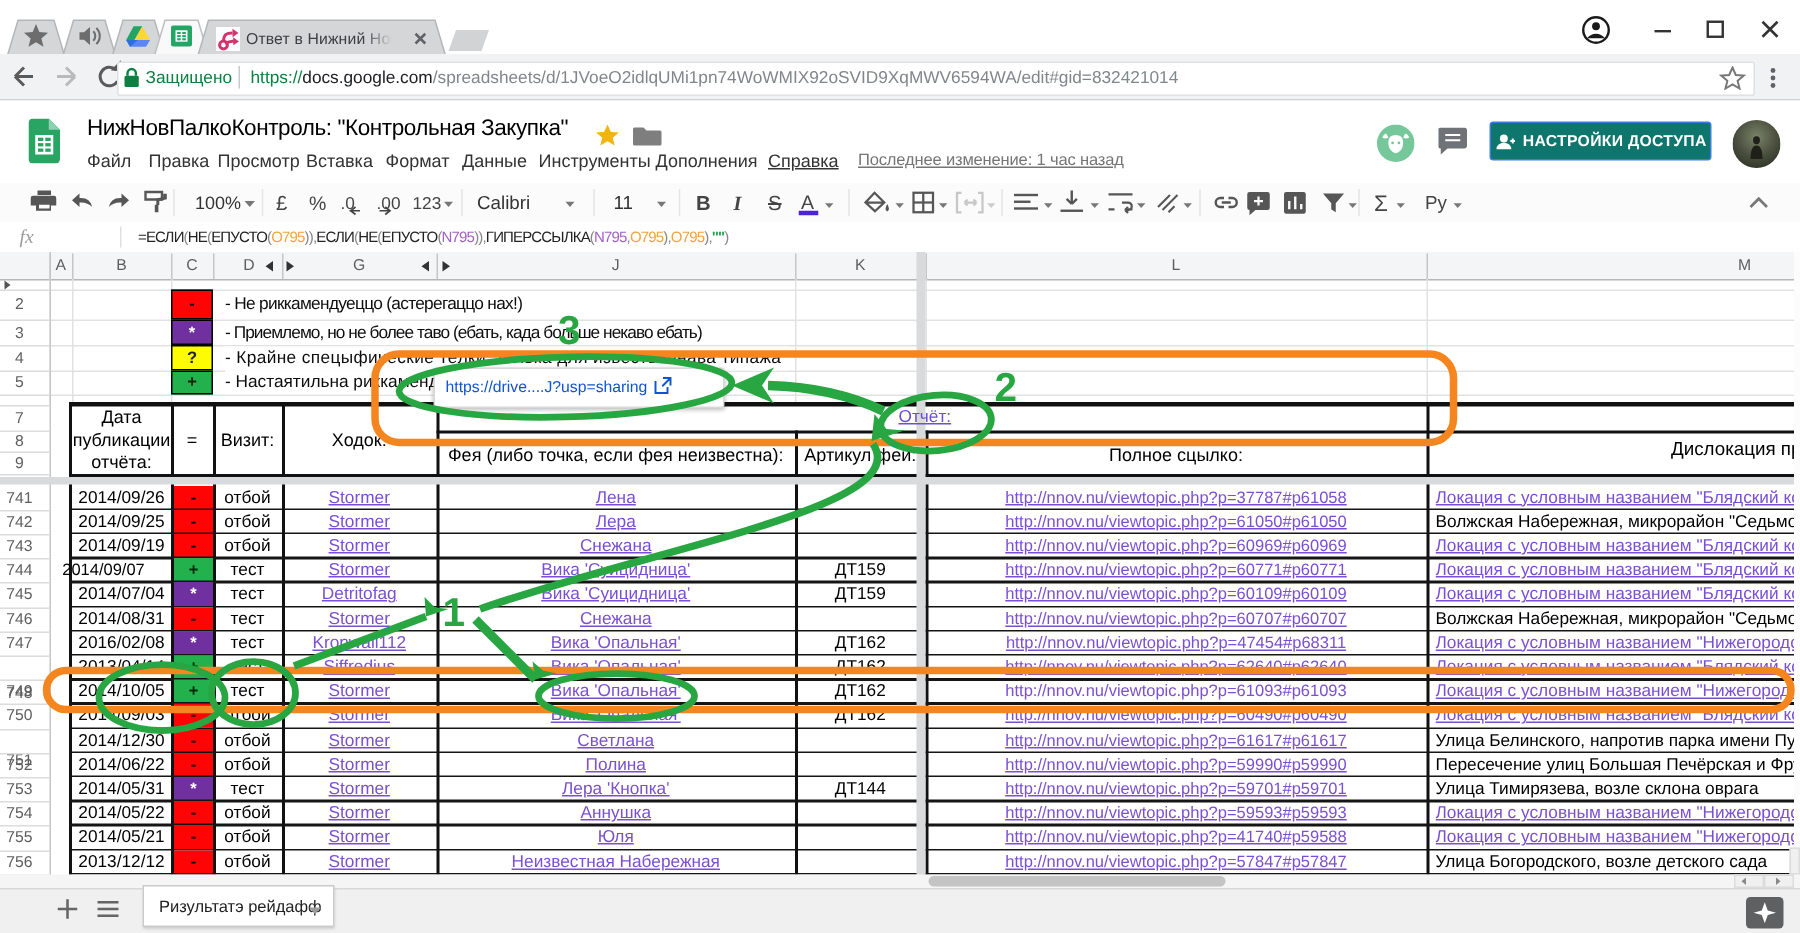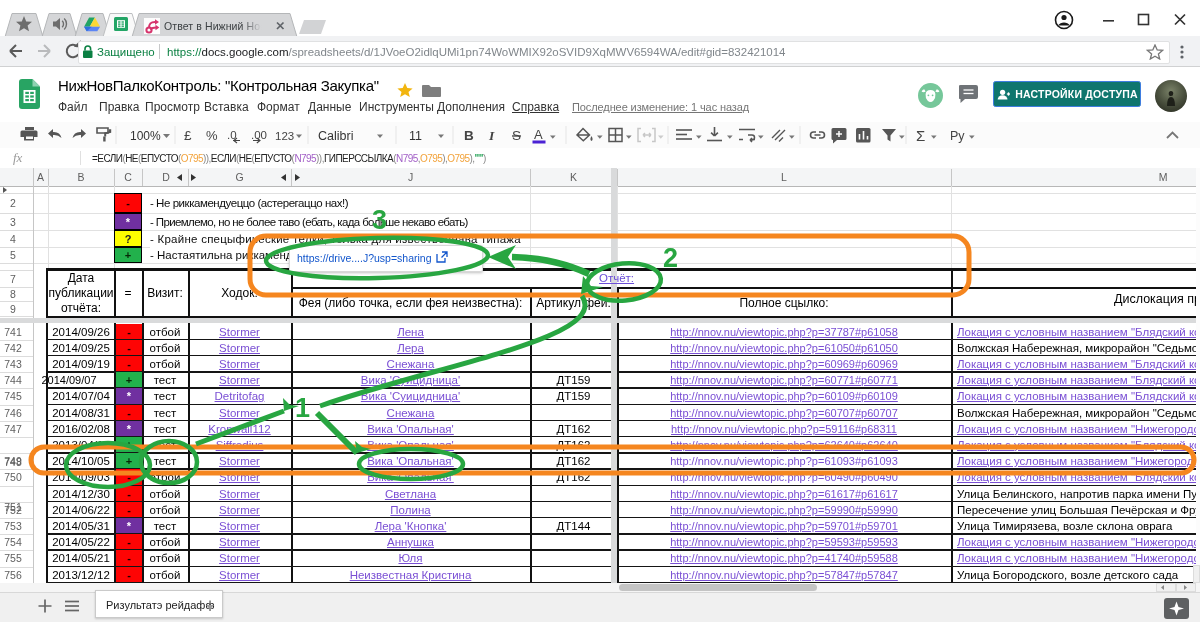--- a/index.html
+++ b/index.html
@@ -491,21 +491,21 @@
 <div class="ab ct" style="left:48px;top:420.7px;width:66px;height:16.2px;font-size:11.5px;color:#000;">2016/02/08</div>
 <div class="ab ct" style="left:142px;top:420.7px;width:46px;height:16.2px;font-size:11.5px;color:#000;">тест</div>
 <div class="ab ct" style="left:188px;top:420.7px;width:103px;height:16.2px;font-size:11.5px;color:#7a4fd4;">
     <span style="text-decoration:underline">Kronwall112</span>
   </div>
 <div class="ab ct" style="left:291px;top:420.7px;width:239px;height:16.2px;font-size:11.5px;color:#7a4fd4;">
     <span style="text-decoration:underline">Вика 'Опальная'</span>
   </div>
 <div class="ab ct" style="left:530px;top:420.7px;width:87px;height:16.2px;font-size:11.5px;color:#000;">ДТ162</div>
 <div class="ab ct" style="left:617px;top:420.7px;width:334px;height:16.2px;font-size:11px;color:#7a4fd4;">
-    <span style="text-decoration:underline">http://nnov.nu/viewtopic.php?p=59116#p68311</span>
+    <span style="text-decoration:underline">http://nnov.nu/viewtopic.php?p=47454#p68311</span>
   </div>
 <div class="ab" style="left:957px;top:420.7px;width:239px;height:16.2px;line-height:16.2px;font-size:11.5px;color:#7a4fd4;text-decoration:underline;white-space:nowrap;overflow:hidden;">Локация с условным названием "Нижегородский"</div>
 <div class="ab" style="left:0;top:439.0px;width:26px;text-align:center;font-size:10.5px;color:#5e5e5e;margin-top:17px;">748</div>
 <div class="ab" style="left:0;top:453.1px;width:33px;height:1px;background:#dcdcdc;"></div>
 <div class="ab ct" style="left:116px;top:436.9px;width:26px;height:16.2px;background:#22b14c;font-size:11px;font-weight:bold;color:#072907;">+</div>
 <div class="ab" style="left:46px;top:452.1px;width:1154px;height:1.5px;background:#151515;"></div>
 <div class="ab ct" style="left:48px;top:436.9px;width:66px;height:16.2px;font-size:11.5px;color:#000;">2013/04/14</div>
 <div class="ab ct" style="left:142px;top:436.9px;width:46px;height:16.2px;font-size:11.5px;color:#000;">тест</div>
 <div class="ab ct" style="left:188px;top:436.9px;width:103px;height:16.2px;font-size:11.5px;color:#7a4fd4;">
     <span style="text-decoration:underline">Siffredius</span>
@@ -542,21 +542,21 @@
 <div class="ab ct" style="left:48px;top:469.3px;width:66px;height:16.2px;font-size:11.5px;color:#000;">2014/09/03</div>
 <div class="ab ct" style="left:142px;top:469.3px;width:46px;height:16.2px;font-size:11.5px;color:#000;">отбой</div>
 <div class="ab ct" style="left:188px;top:469.3px;width:103px;height:16.2px;font-size:11.5px;color:#7a4fd4;">
     <span style="text-decoration:underline">Stormer</span>
   </div>
 <div class="ab ct" style="left:291px;top:469.3px;width:239px;height:16.2px;font-size:11.5px;color:#7a4fd4;">
     <span style="text-decoration:underline">Вика 'Опальная'</span>
   </div>
 <div class="ab ct" style="left:530px;top:469.3px;width:87px;height:16.2px;font-size:11.5px;color:#000;">ДТ162</div>
 <div class="ab ct" style="left:617px;top:469.3px;width:334px;height:16.2px;font-size:11px;color:#7a4fd4;">
-    <span style="">http://nnov.nu/viewtopic.php?p=60490#p60490</span>
+    <span style="text-decoration:underline">http://nnov.nu/viewtopic.php?p=60490#p60490</span>
   </div>
 <div class="ab" style="left:957px;top:469.3px;width:239px;height:16.2px;line-height:16.2px;font-size:11.5px;color:#7a4fd4;text-decoration:underline;white-space:nowrap;overflow:hidden;">Локация с условным названием "Блядский колхоз"</div>
 <div class="ab" style="left:0;top:501px;width:26px;text-align:center;font-size:10.5px;color:#5e5e5e;">751</div>
 <div class="ab" style="left:0;top:501.7px;width:33px;height:1px;background:#dcdcdc;"></div>
 <div class="ab ct" style="left:116px;top:485.5px;width:26px;height:16.2px;background:#fe0404;font-size:11px;font-weight:bold;color:#1a0000;">-</div>
 <div class="ab" style="left:46px;top:500.7px;width:1154px;height:1.5px;background:#151515;"></div>
 <div class="ab ct" style="left:48px;top:485.5px;width:66px;height:16.2px;font-size:11.5px;color:#000;">2014/12/30</div>
 <div class="ab ct" style="left:142px;top:485.5px;width:46px;height:16.2px;font-size:11.5px;color:#000;">отбой</div>
 <div class="ab ct" style="left:188px;top:485.5px;width:103px;height:16.2px;font-size:11.5px;color:#7a4fd4;">
     <span style="text-decoration:underline">Stormer</span>
@@ -636,21 +636,21 @@
 <div class="ab" style="left:0;top:568.6px;width:26px;text-align:center;font-size:10.5px;color:#5e5e5e;">756</div>
 <div class="ab" style="left:0;top:582.7px;width:33px;height:1px;background:#dcdcdc;"></div>
 <div class="ab ct" style="left:116px;top:566.5px;width:26px;height:16.2px;background:#fe0404;font-size:11px;font-weight:bold;color:#1a0000;">-</div>
 <div class="ab" style="left:46px;top:581.7px;width:1154px;height:1.5px;background:#151515;"></div>
 <div class="ab ct" style="left:48px;top:566.5px;width:66px;height:16.2px;font-size:11.5px;color:#000;">2013/12/12</div>
 <div class="ab ct" style="left:142px;top:566.5px;width:46px;height:16.2px;font-size:11.5px;color:#000;">отбой</div>
 <div class="ab ct" style="left:188px;top:566.5px;width:103px;height:16.2px;font-size:11.5px;color:#7a4fd4;">
     <span style="text-decoration:underline">Stormer</span>
   </div>
 <div class="ab ct" style="left:291px;top:566.5px;width:239px;height:16.2px;font-size:11.5px;color:#7a4fd4;">
-    <span style="text-decoration:underline">Неизвестная Кристина</span>
+    <span style="text-decoration:underline">Неизвестная Набережная</span>
   </div>
 <div class="ab ct" style="left:617px;top:566.5px;width:334px;height:16.2px;font-size:11px;color:#7a4fd4;">
     <span style="text-decoration:underline">http://nnov.nu/viewtopic.php?p=57847#p57847</span>
   </div>
 <div class="ab" style="left:957px;top:566.5px;width:239px;height:16.2px;line-height:16.2px;font-size:11.5px;color:#000;white-space:nowrap;overflow:hidden;">Улица Богородского, возле детского сада</div>
 <div class="ab" style="left:611px;top:168px;width:6px;height:424px;background:#d9dadb;"></div>
 <div class="ab" style="left:0;top:318px;width:1200px;height:5px;background:#d9dadb;"></div>
 <div class="ab" style="left:1196px;top:168px;width:4px;height:424px;background:#fcfcfc;"></div>
 
 <div class="ab" style="left:289px;top:245px;width:192px;height:25px;background:#fff;border:1px solid #d8d8d8;

